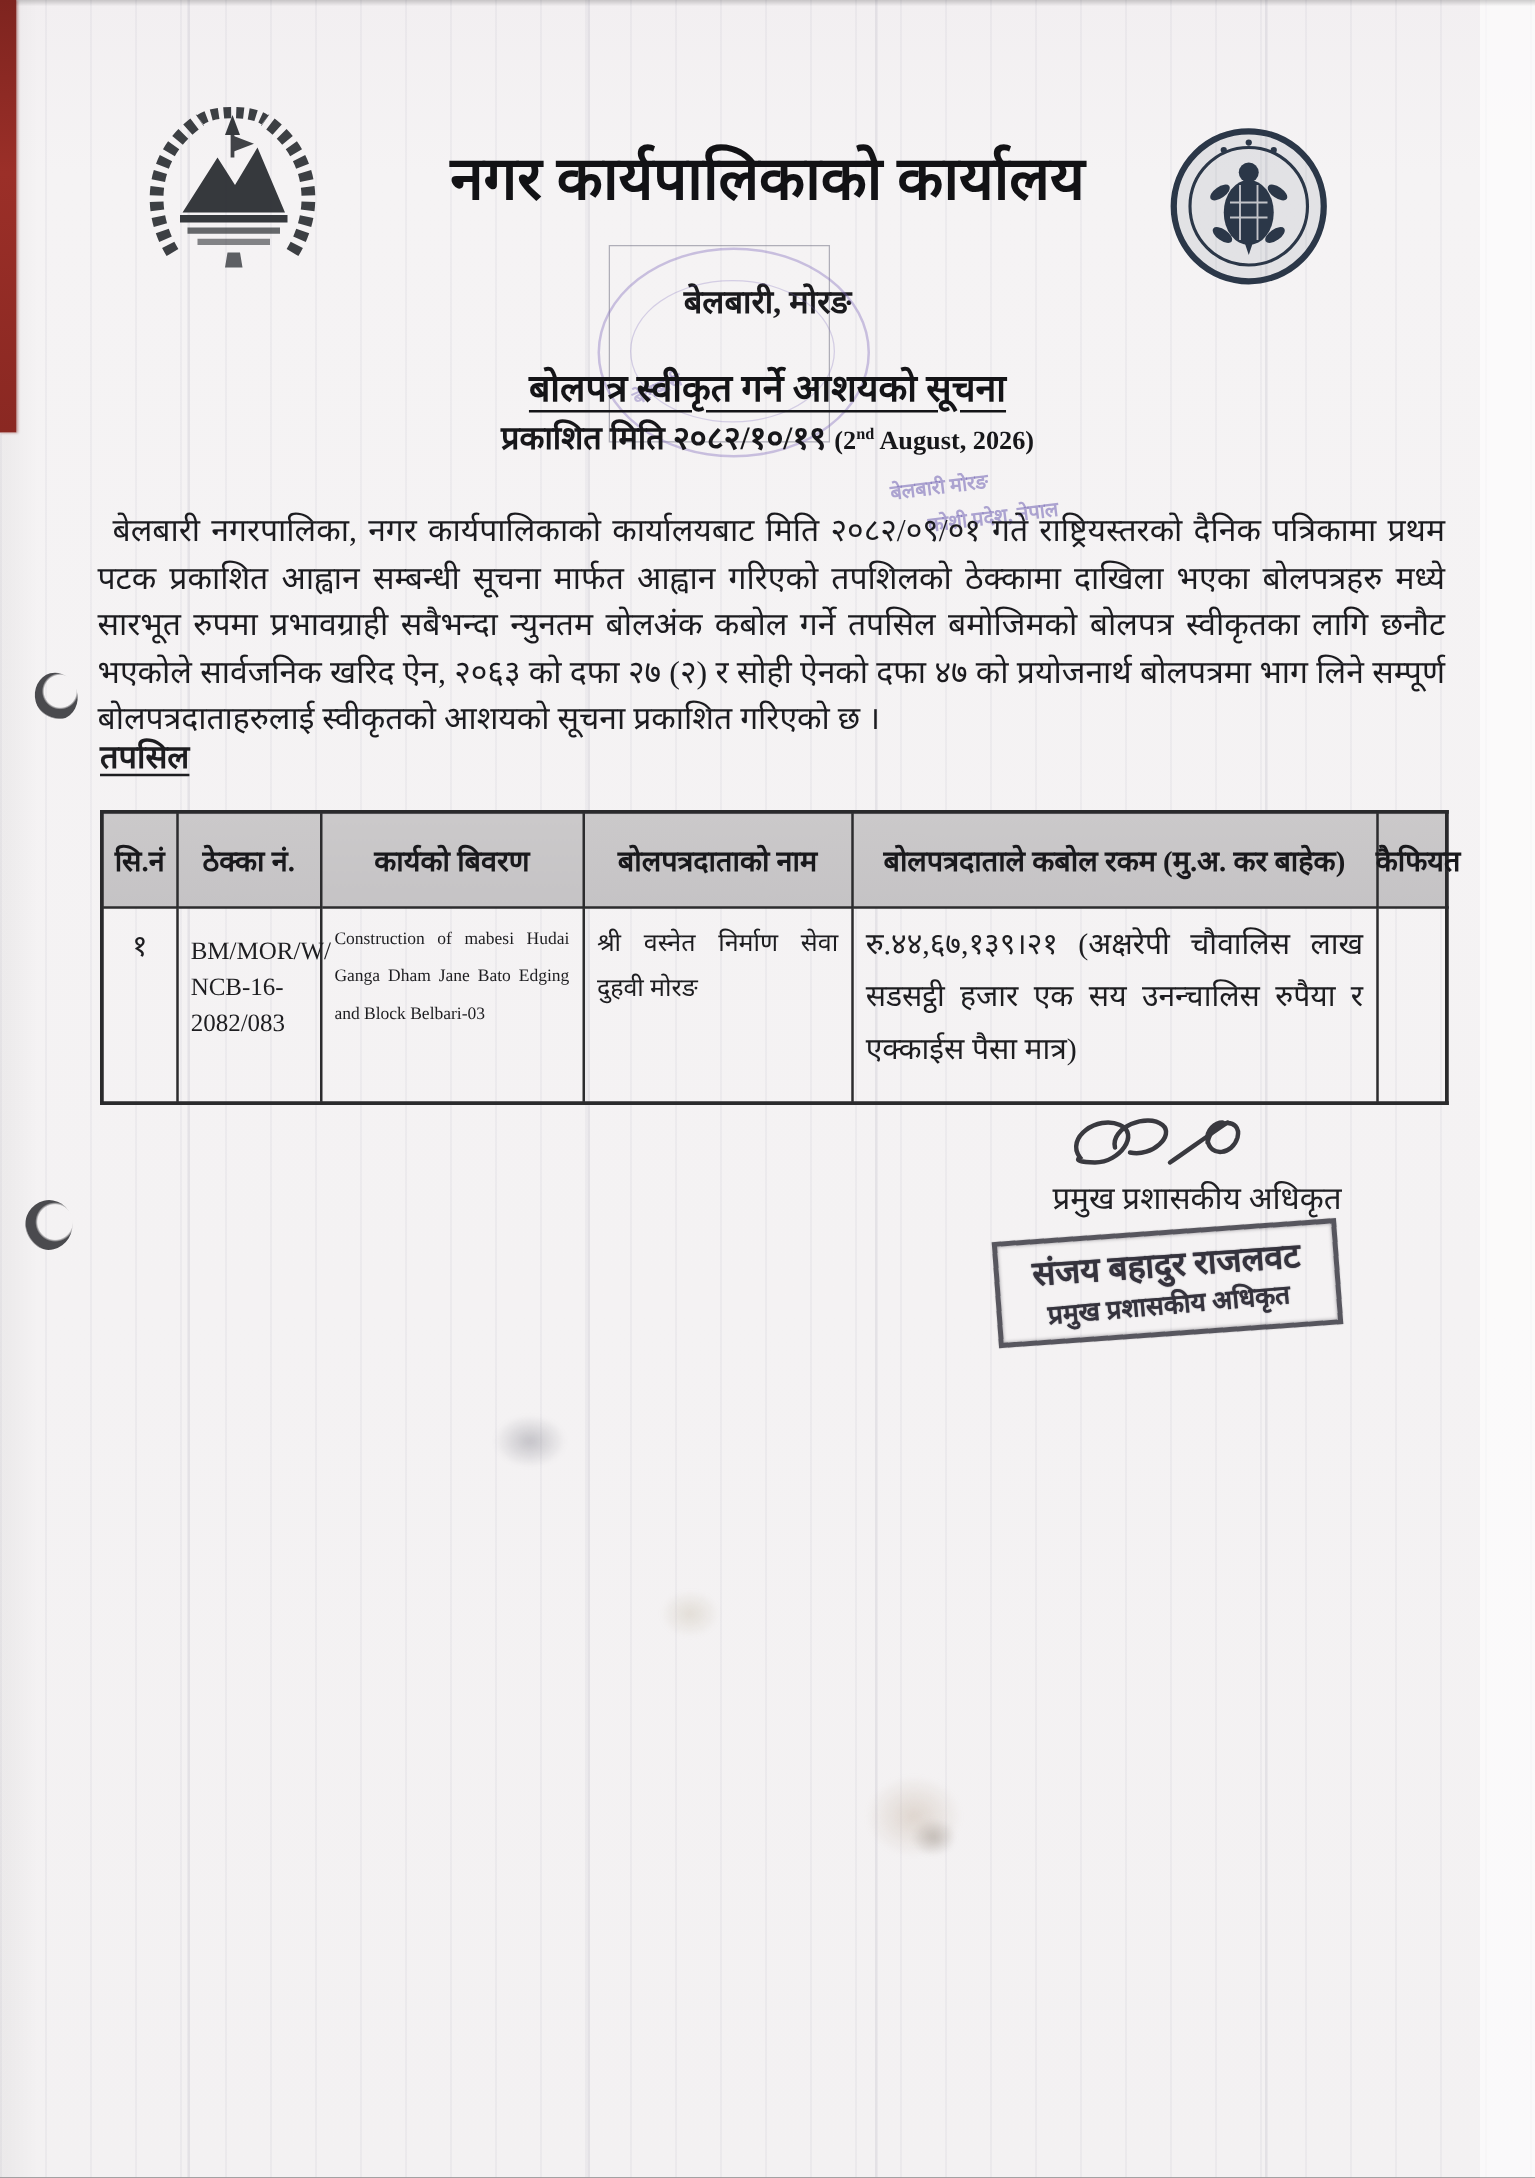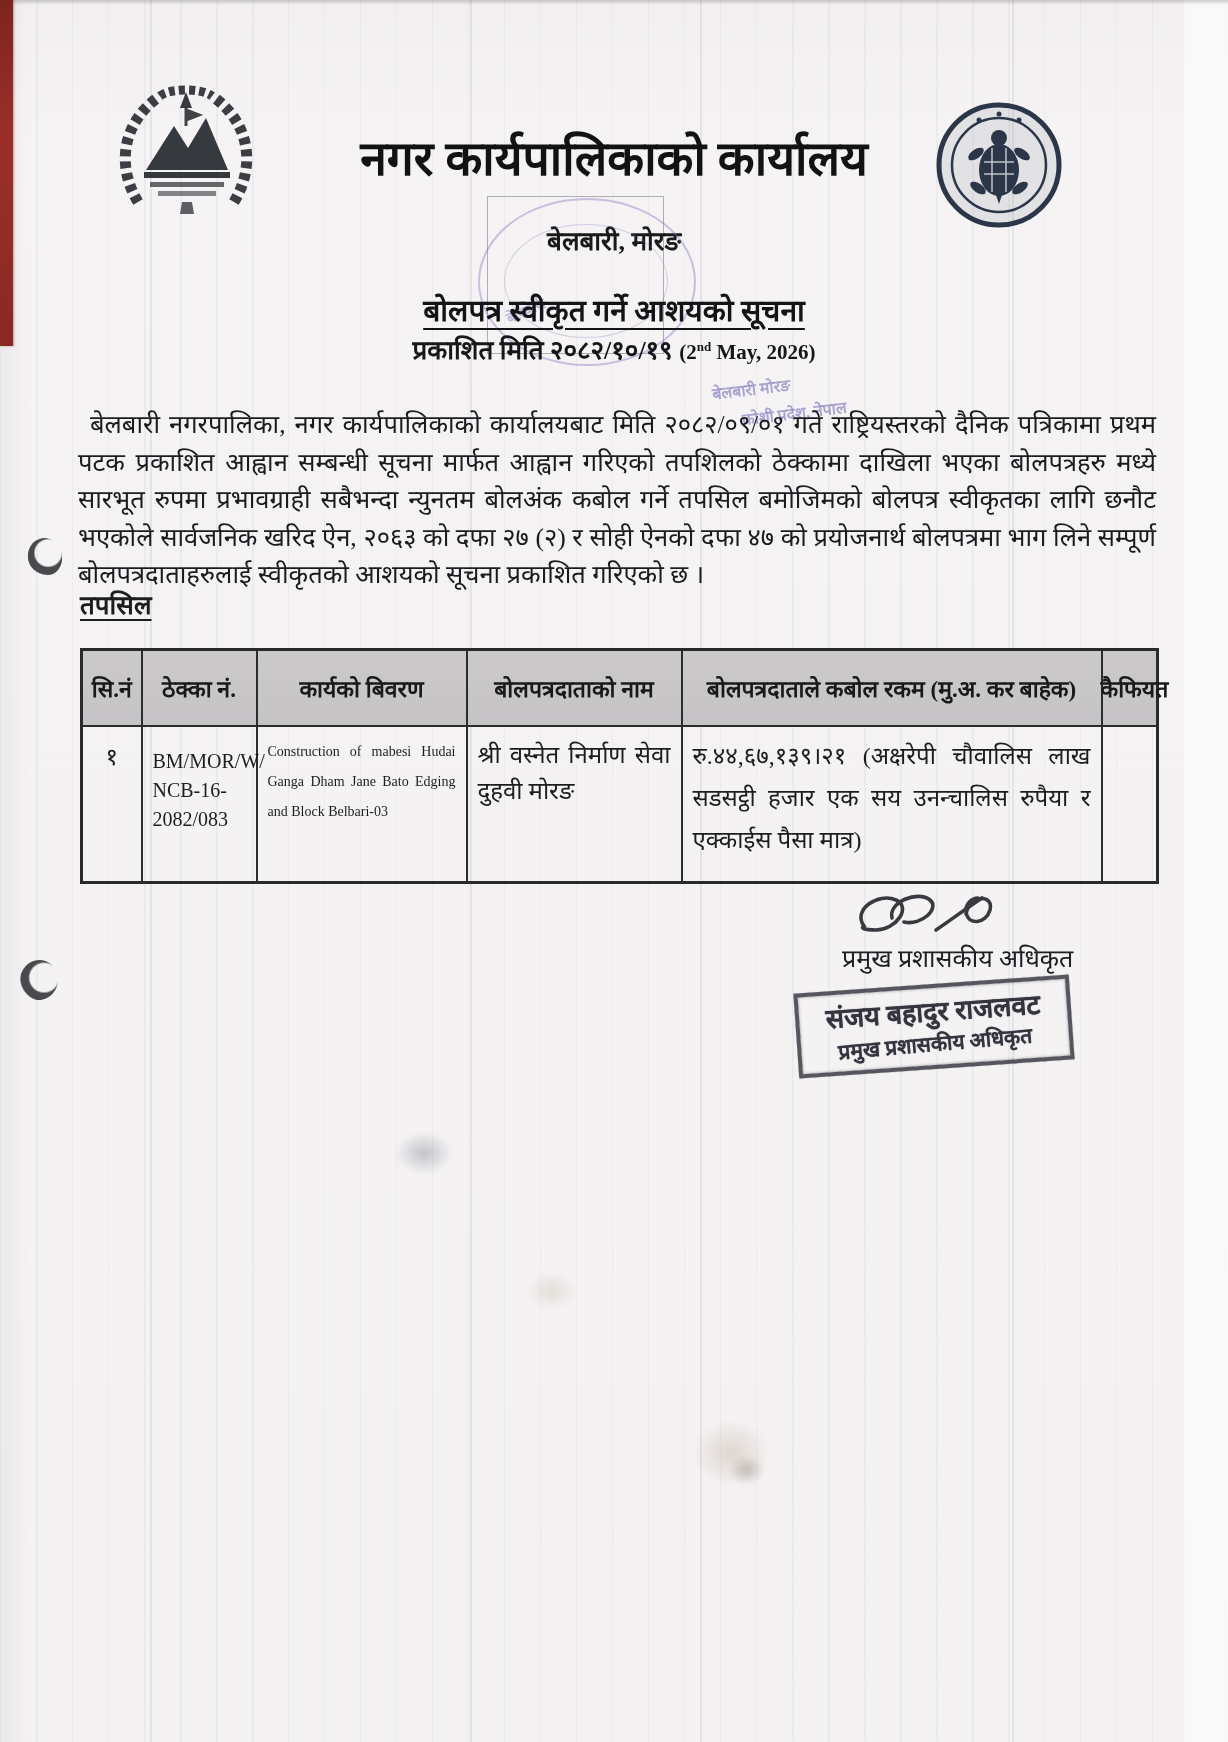--- a/index.html
+++ b/index.html
@@ -18,21 +18,21 @@
     content:"";position:absolute;inset:0;pointer-events:none;
     background:repeating-linear-gradient(90deg, rgba(80,80,115,0.05) 0 1.5px, transparent 1.5px 36px);
   }
   .right-light{position:absolute;top:0;right:0;width:44px;height:100%;background:rgba(255,255,255,0.6);}
   .top-shadow{position:absolute;top:0;left:0;width:100%;height:5px;background:linear-gradient(180deg,rgba(0,0,0,0.18),rgba(0,0,0,0));}
   .red-strip{position:absolute;left:0;top:0;width:13px;height:346px;background:linear-gradient(180deg,#7e241f,#9b2f28 40%,#8a2822);box-shadow:1px 0 2px rgba(120,30,25,.4);}
   .abs{position:absolute;}
   .center{left:0;width:100%;text-align:center;}
 
   .org-name{top:64px;font-size:38px;letter-spacing:1px;color:#17171a;}
-  .office-name{top:124px;font-size:48px;font-weight:bold;color:#121215;}
+  .office-name{top:108px;font-size:48px;font-weight:bold;color:#121215;}
   .address{top:206px;font-size:26px;font-weight:bold;color:#1a1a1d;margin-top:16px;}
   .address-box{left:487px;top:196px;width:175px;height:156px;border:1.5px solid rgba(90,90,110,0.45);}
 
   .notice-title{top:289px;font-size:30px;font-weight:bold;text-decoration:underline;text-underline-offset:7px;text-decoration-thickness:2px;color:#141417;}
   .pub-line{top:331px;font-size:26px;font-weight:bold;color:#17171a;}
   .pub-line .en{font-size:21px;font-family:"Liberation Serif",serif;}
   .pub-line sup{font-size:13px;text-align:center;}
 
   .faint-stamp{left:478px;top:198px;width:214px;height:164px;border:2px solid rgba(126,106,186,0.38);border-radius:50%;}
   .faint-stamp-inner{left:504px;top:224px;width:162px;height:112px;border:1.5px solid rgba(126,106,186,0.28);border-radius:50%;}
@@ -51,21 +51,21 @@
     background:linear-gradient(180deg,#cbc9ca,#c5c3c5);
     font-size:23px;font-weight:bold;text-align:center;vertical-align:middle;
     padding:6px 4px;height:62px;color:#19191c;
   }
   th.h-remarks div{white-space:nowrap;margin-left:-6px;text-align:left;}
   td{padding:8px 10px;}
   tr.data{height:156px;}
   .c-sn{text-align:center;font-size:24px;padding-top:12px;}
   .c-contract{font-size:20px;line-height:29px;padding-top:20px;word-spacing:2px;}
   .c-desc{font-size:14px;line-height:30px;text-align:justify;padding-top:10px;}
-  .c-bidder{font-size:24px;line-height:36px;text-align:justify;padding-top:10px;}
+  .c-bidder{font-size:20px;line-height:36px;text-align:justify;padding-top:10px;}
   .c-amount{font-size:24px;line-height:42px;text-align:justify;padding-top:8px;margin-left:48px;}
 
   .sig-svg{left:848px;top:884px;width:160px;height:68px;}
   .sig-title{left:842px;top:940px;font-size:25px;color:#202024;}
 
   .stamp{
     left:796px;top:984px;width:252px;
     transform:rotate(-4deg);
     border:4px solid rgba(48,46,56,0.8);
     box-shadow:inset 0 0 3px rgba(48,46,56,0.5), 0 0 1px rgba(48,46,56,0.4);
@@ -145,21 +145,21 @@
 
   <div class="abs faint-stamp"></div>
   <div class="abs faint-stamp-inner"></div>
   <div class="abs faint-text ft3">बेलबारी</div>
   <div class="abs faint-text ft1">बेलबारी मोरङ</div>
   <div class="abs faint-text ft2">कोशी प्रदेश, नेपाल</div>
 
   <div class="abs center notice-title">बोलपत्र स्वीकृत गर्ने आशयको सूचना</div>
   <div class="abs center pub-line">
     <span>प्रकाशित मिति २०८२/१०/१९</span>
-    <span class="en"><span>(2</span><sup>nd</sup><span style="font-weight:bold"> May, 2026)</span></span>
+    <span class="en"><span>(2</span><sup>nd</sup><span style="font-weight:bold"> August, 2026)</span></span>
   </div>
 
   <div class="abs body-par">बेलबारी नगरपालिका, नगर कार्यपालिकाको कार्यालयबाट मिति २०८२/०९/०१ गते राष्ट्रियस्तरको दैनिक पत्रिकामा प्रथम पटक प्रकाशित आह्वान सम्बन्धी सूचना मार्फत आह्वान गरिएको तपशिलको ठेक्कामा दाखिला भएका बोलपत्रहरु मध्ये सारभूत रुपमा प्रभावग्राही सबैभन्दा न्युनतम बोलअंक कबोल गर्ने तपसिल बमोजिमको बोलपत्र स्वीकृतका लागि छनौट भएकोले सार्वजनिक खरिद ऐन, २०६३ को दफा २७ (२) र सोही ऐनको दफा ४७ को प्रयोजनार्थ बोलपत्रमा भाग लिने सम्पूर्ण बोलपत्रदाताहरुलाई स्वीकृतको आशयको सूचना प्रकाशित गरिएको छ ।</div>
 
   <div class="abs tapasil">तपसिल</div>
 
   <table class="notice">
     <colgroup>
       <col style="width:60px">
         <col style="width:115px">

